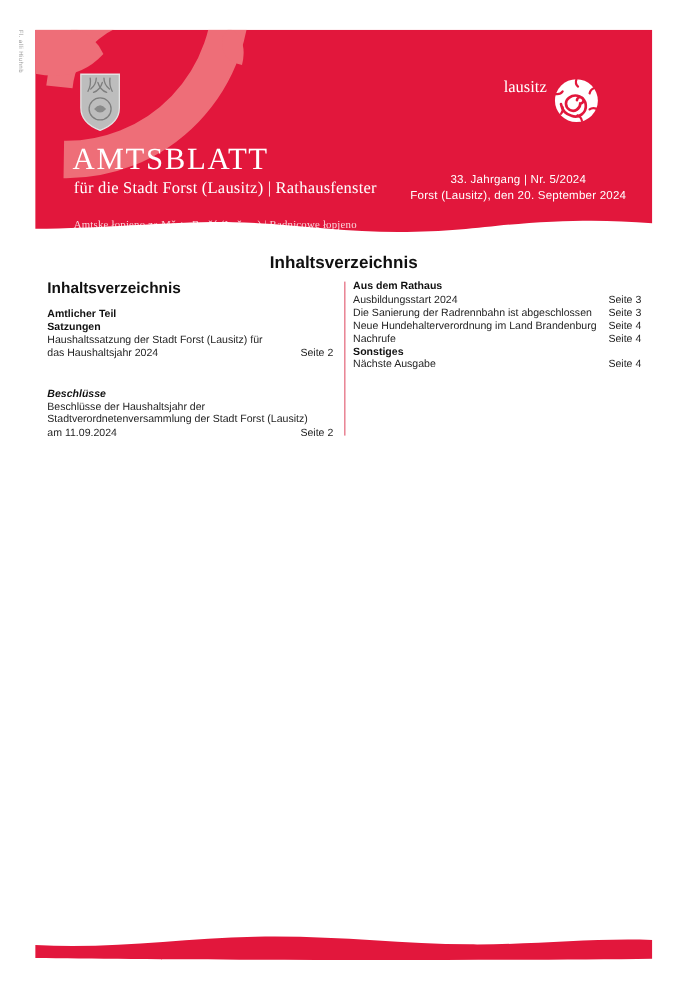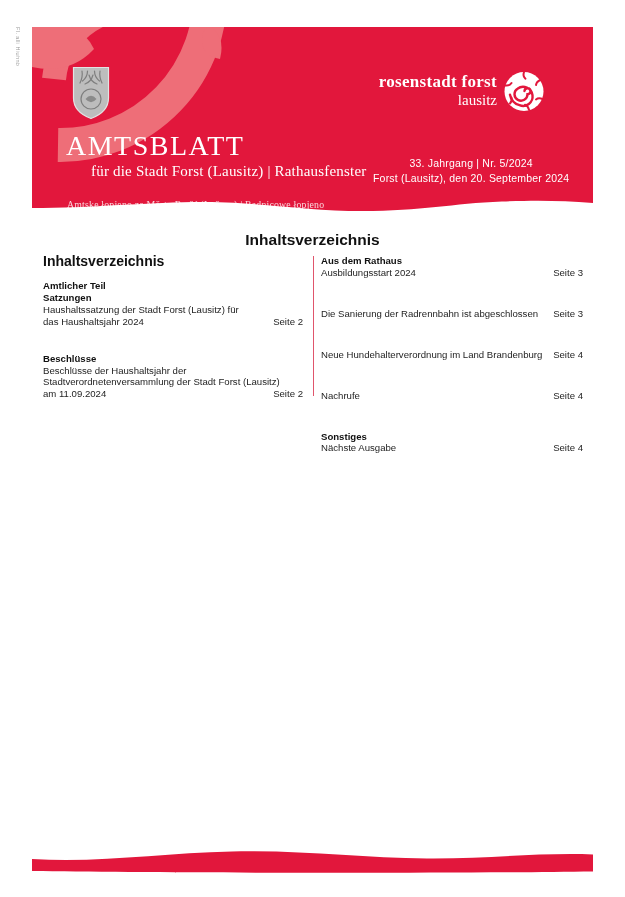--- a/index.html
+++ b/index.html
@@ -18,21 +18,21 @@
   .banner-content{position:absolute;left:0;top:0;width:561px;height:186px;overflow:hidden;}
   .coat{position:absolute;left:40px;top:39px;}
   .masthead-title{
     position:absolute;left:34px;top:103px;
     font-family:"Liberation Serif","DejaVu Serif",serif;font-weight:normal;
     font-size:28px;letter-spacing:1.5px;color:#ffffff;
   }
   .masthead-sub{
     position:absolute;left:35px;top:136px;
     font-family:"Liberation Serif","DejaVu Serif",serif;
-    font-size:15px;color:#ffffff;letter-spacing:.2px;margin-left:24px;
+    font-size:15px;color:#ffffff;letter-spacing:.2px;
   }
   .masthead-sorb{
     position:absolute;left:35px;top:156px;
     font-family:"Liberation Serif","DejaVu Serif",serif;
     font-size:9.8px;color:rgba(255,255,255,.82);letter-spacing:.2px;margin-top:16px;
   }
   .brand{
     position:absolute;right:96px;top:45px;text-align:right;
     font-family:"Liberation Serif","DejaVu Serif",serif;color:#ffffff;line-height:1.15;
   }
@@ -49,22 +49,22 @@
     position:absolute;left:0;top:231px;width:625px;text-align:center;
     font-size:15.5px;font-weight:bold;color:#111;
   }
   .col-left{position:absolute;left:43px;top:253px;width:260px;}
   .col-right{position:absolute;left:321px;top:255px;width:262px;}
   .toc-divider{position:absolute;left:313px;top:256px;width:1px;height:140px;background:#e0556c;}
   .toc-heading{font-size:14px;font-weight:bold;color:#111;margin:0 0 11px 0;line-height:16px;}
   .row{display:flex;justify-content:space-between;font-size:9.6px;line-height:11.9px;color:#242424;}
   .row .b{font-weight:bold;color:#111;}
   .row .pg{white-space:nowrap;margin-left:8px;}
-  .gap-lg{margin-top:25px;}
-  .gap{margin-top:29px;}
+  .gap-lg{margin-top:25px;font-style:italic;}
+  .gap{margin-top:0;}
   
   .footer-wave{position:absolute;left:32px;top:847px;}
 </style>
 </head>
 <body>
 
 <div class="page">
 
   <div class="credit">Fl. alli Hiuhnb</div>
 
@@ -92,21 +92,20 @@
           <circle cx="19" cy="33" r="10"></circle>
         </g>
         <path d="M13.5,33 q5.5,-6.5 11,0 q-5.5,6.5 -11,0 Z" fill="#8a8a8a"></path>
       </svg>
 
       <div class="masthead-title">AMTSBLATT</div>
       <div class="masthead-sub">für die Stadt Forst (Lausitz) | Rathausfenster</div>
       <div class="masthead-sorb">Amtske łopjeno za Město Baršć (Łužyca)  |  Radnicowe łopjeno</div>
 
       <div class="brand">
-        <div class="l1">rosenstadt forst</div>
         <div class="l2">lausitz</div>
       </div>
 
       <svg class="rose-logo" width="44" height="44" viewBox="0 0 44 44">
         <circle cx="22" cy="21.5" r="19.5" fill="#ffffff"></circle>
         <path fill="none" stroke="#e2173c" stroke-width="2.4" stroke-linecap="round" d="M22.5,21 a3,3 0 1 1 3,3.2 a6.5,6.5 0 1 1 -10,-5.5 a9.5,9.5 0 1 1 2,16.5 a13.5,13.5 0 0 1 -9.5,-10.5"></path>
         <g fill="none" stroke="#e2173c" stroke-width="2" stroke-linecap="round">
           <path d="M22,2.2 q-1.5,4 1.5,6.5"></path>
           <path d="M38.5,10 q-4,1.5 -4.5,5"></path>
           <path d="M40.5,29 q-4,-1.5 -6.5,.5"></path>

